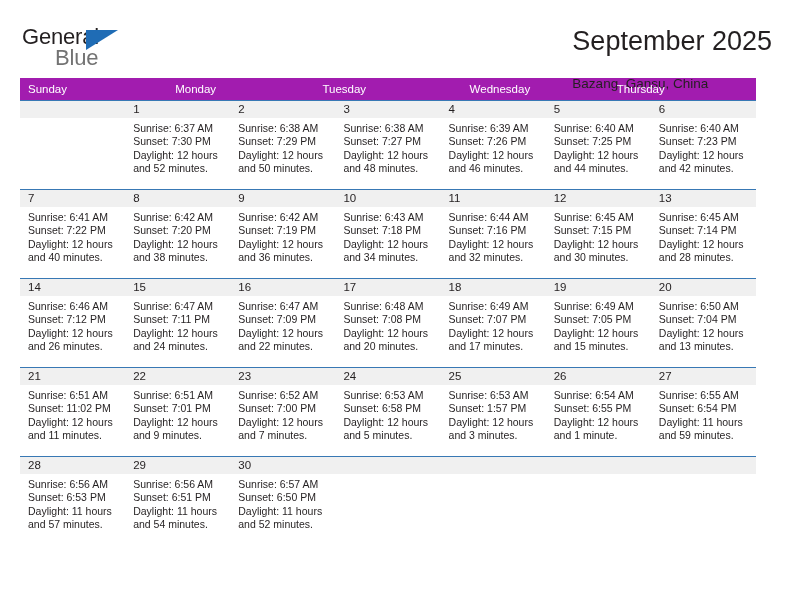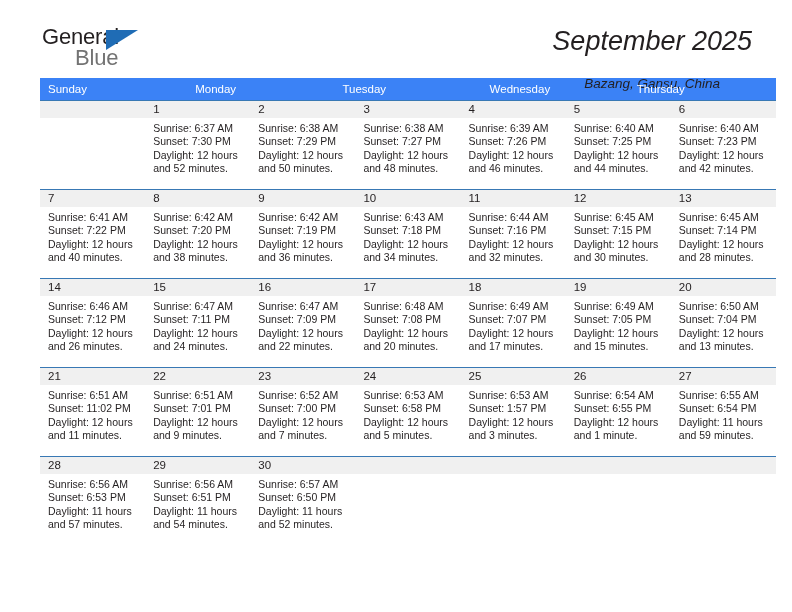--- a/index.html
+++ b/index.html
@@ -13,21 +13,21 @@
     font-family: "Liberation Sans", sans-serif;
     color: #231f20;
     overflow: hidden;
   }
 
   .page {
     position: relative;
     width: 792px;
     height: 464px;
     box-sizing: border-box;
-    padding: 0 40px;
+    padding: 0 20px;
   }
 
   
   .header {
     display: flex;
     align-items: flex-start;
     justify-content: space-between;
     height: 72px;
     padding-top: 24px;
     box-sizing: border-box;
@@ -61,23 +61,22 @@
     position: absolute;
     left: 35px;
     top: 21px;
     font-size: 22px;
     letter-spacing: -0.2px;
     color: #737373;
     line-height: 26px;
   }
 
   .title-block {
-    text-align: center;
+    text-align: left;
     padding-top: 1px;
-    font-style: italic;
   }
   .cal-title {
     font-size: 27px;
     font-weight: normal;
     color: #231f20;
     line-height: 32px;
     white-space: nowrap;
   }
   .cal-subtitle {
     font-size: 13.5px;
@@ -88,21 +87,21 @@
   }
 
   
   .calendar {
     margin-top: 6px;
     width: 736px;
   }
 
   .weekdays {
     display: flex;
-    background: #3b82f6;
+    background: #a21caf;
   }
   .weekday {
     flex: 1 1 0;
     box-sizing: border-box;
     padding: 4px 0 4px 8px;
     color: #ffffff;
     font-size: 11.5px;
     line-height: 14px;
   }
 

